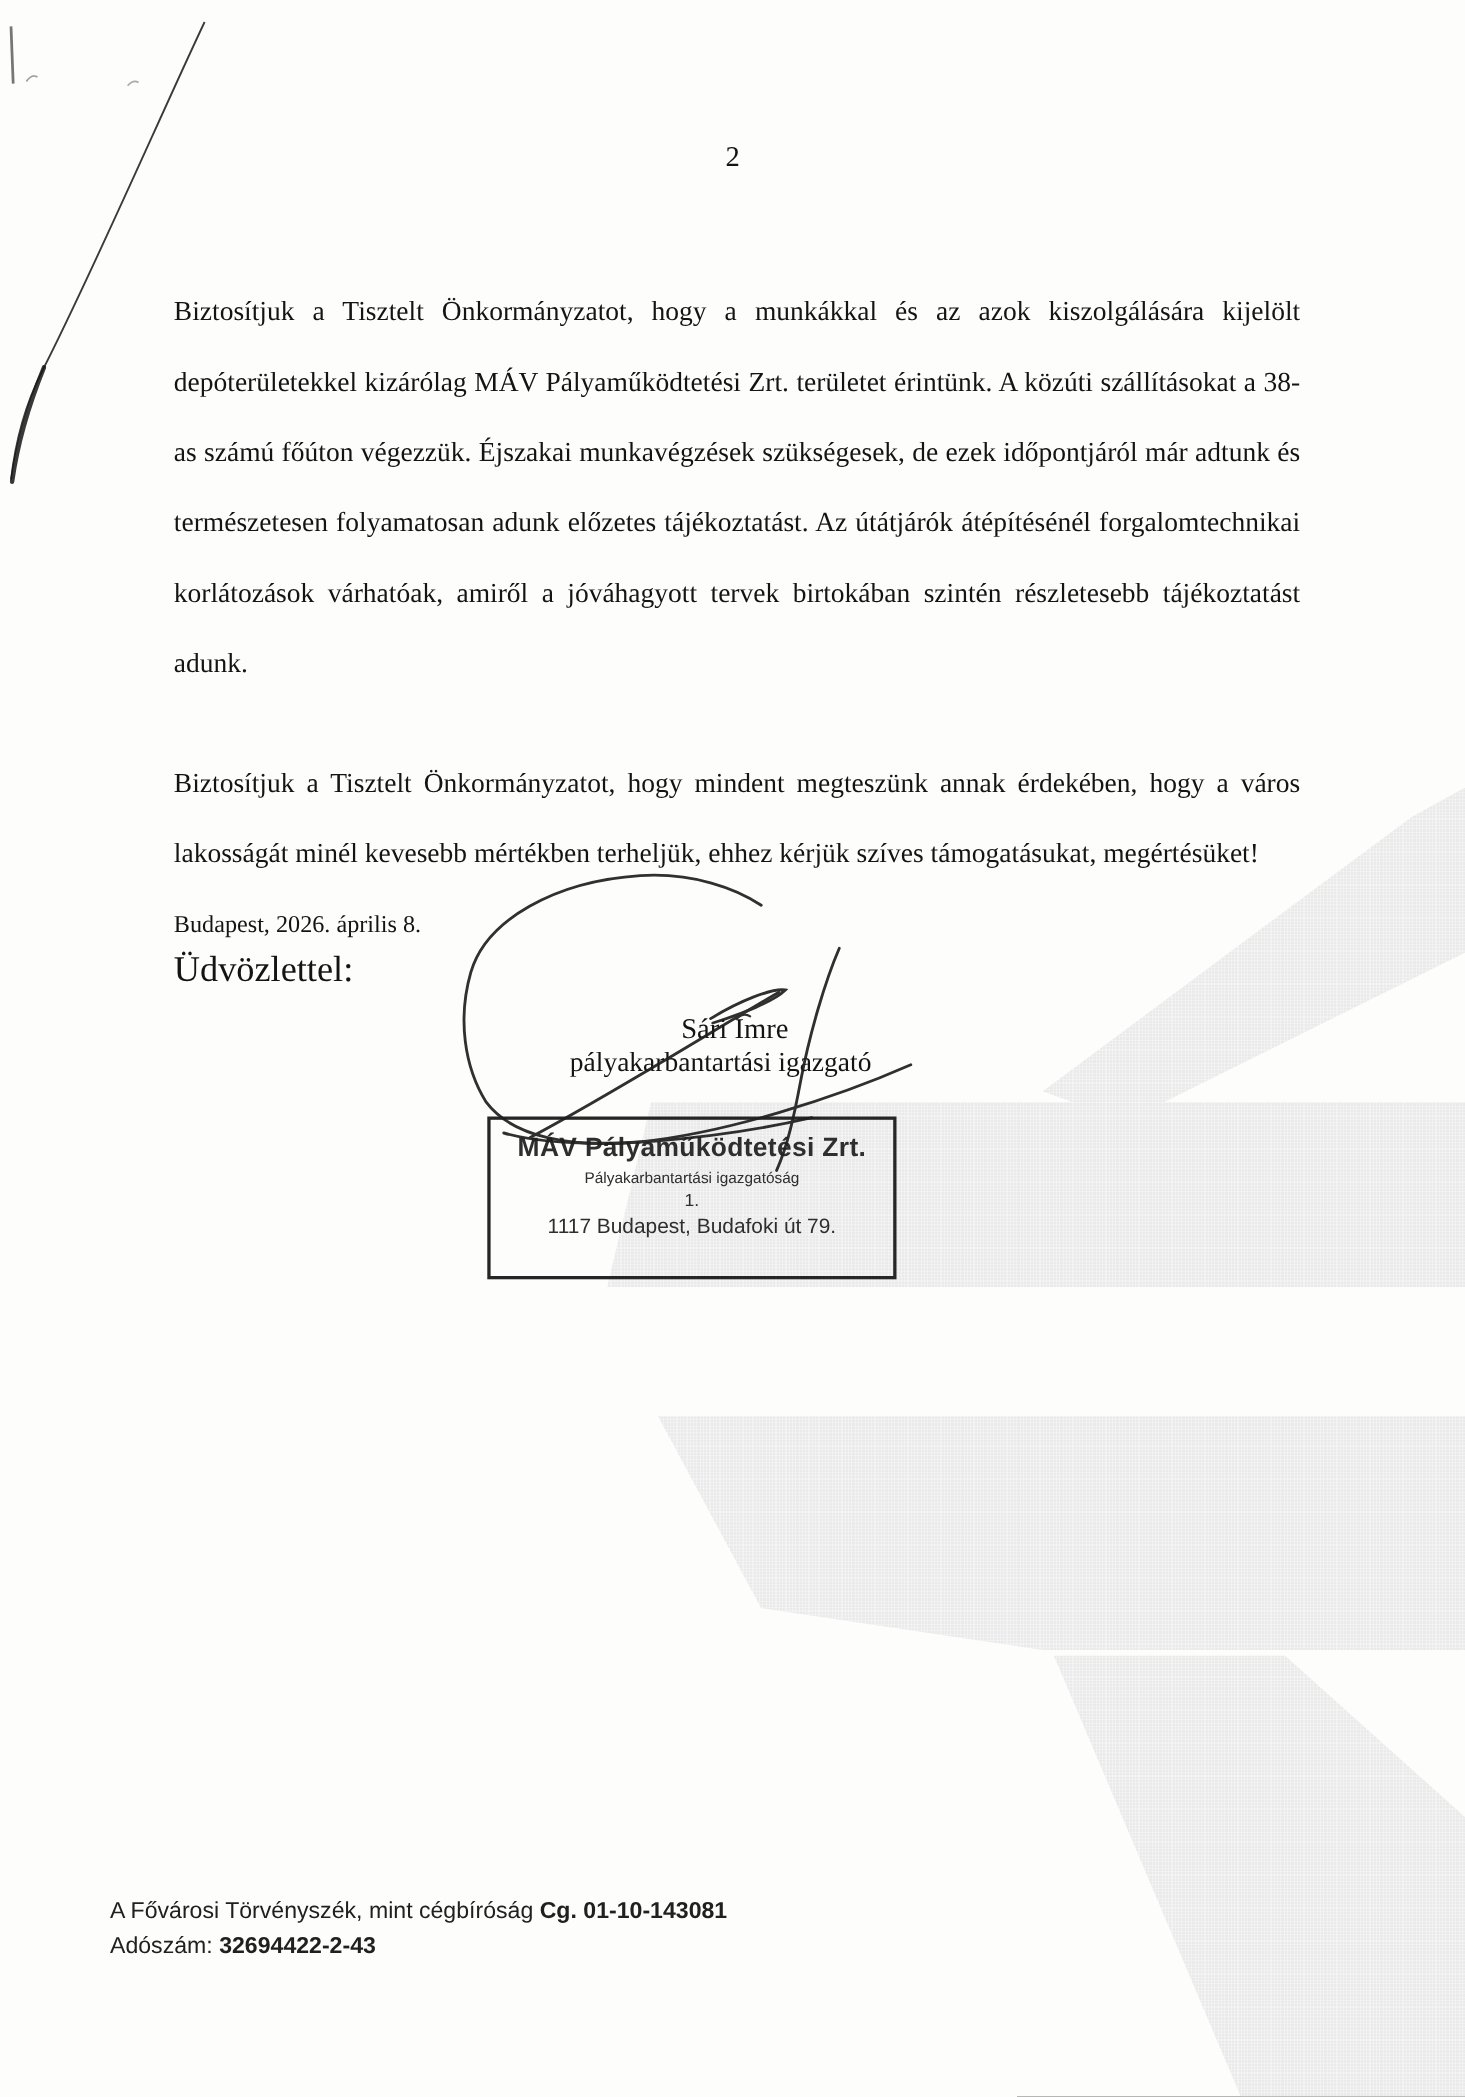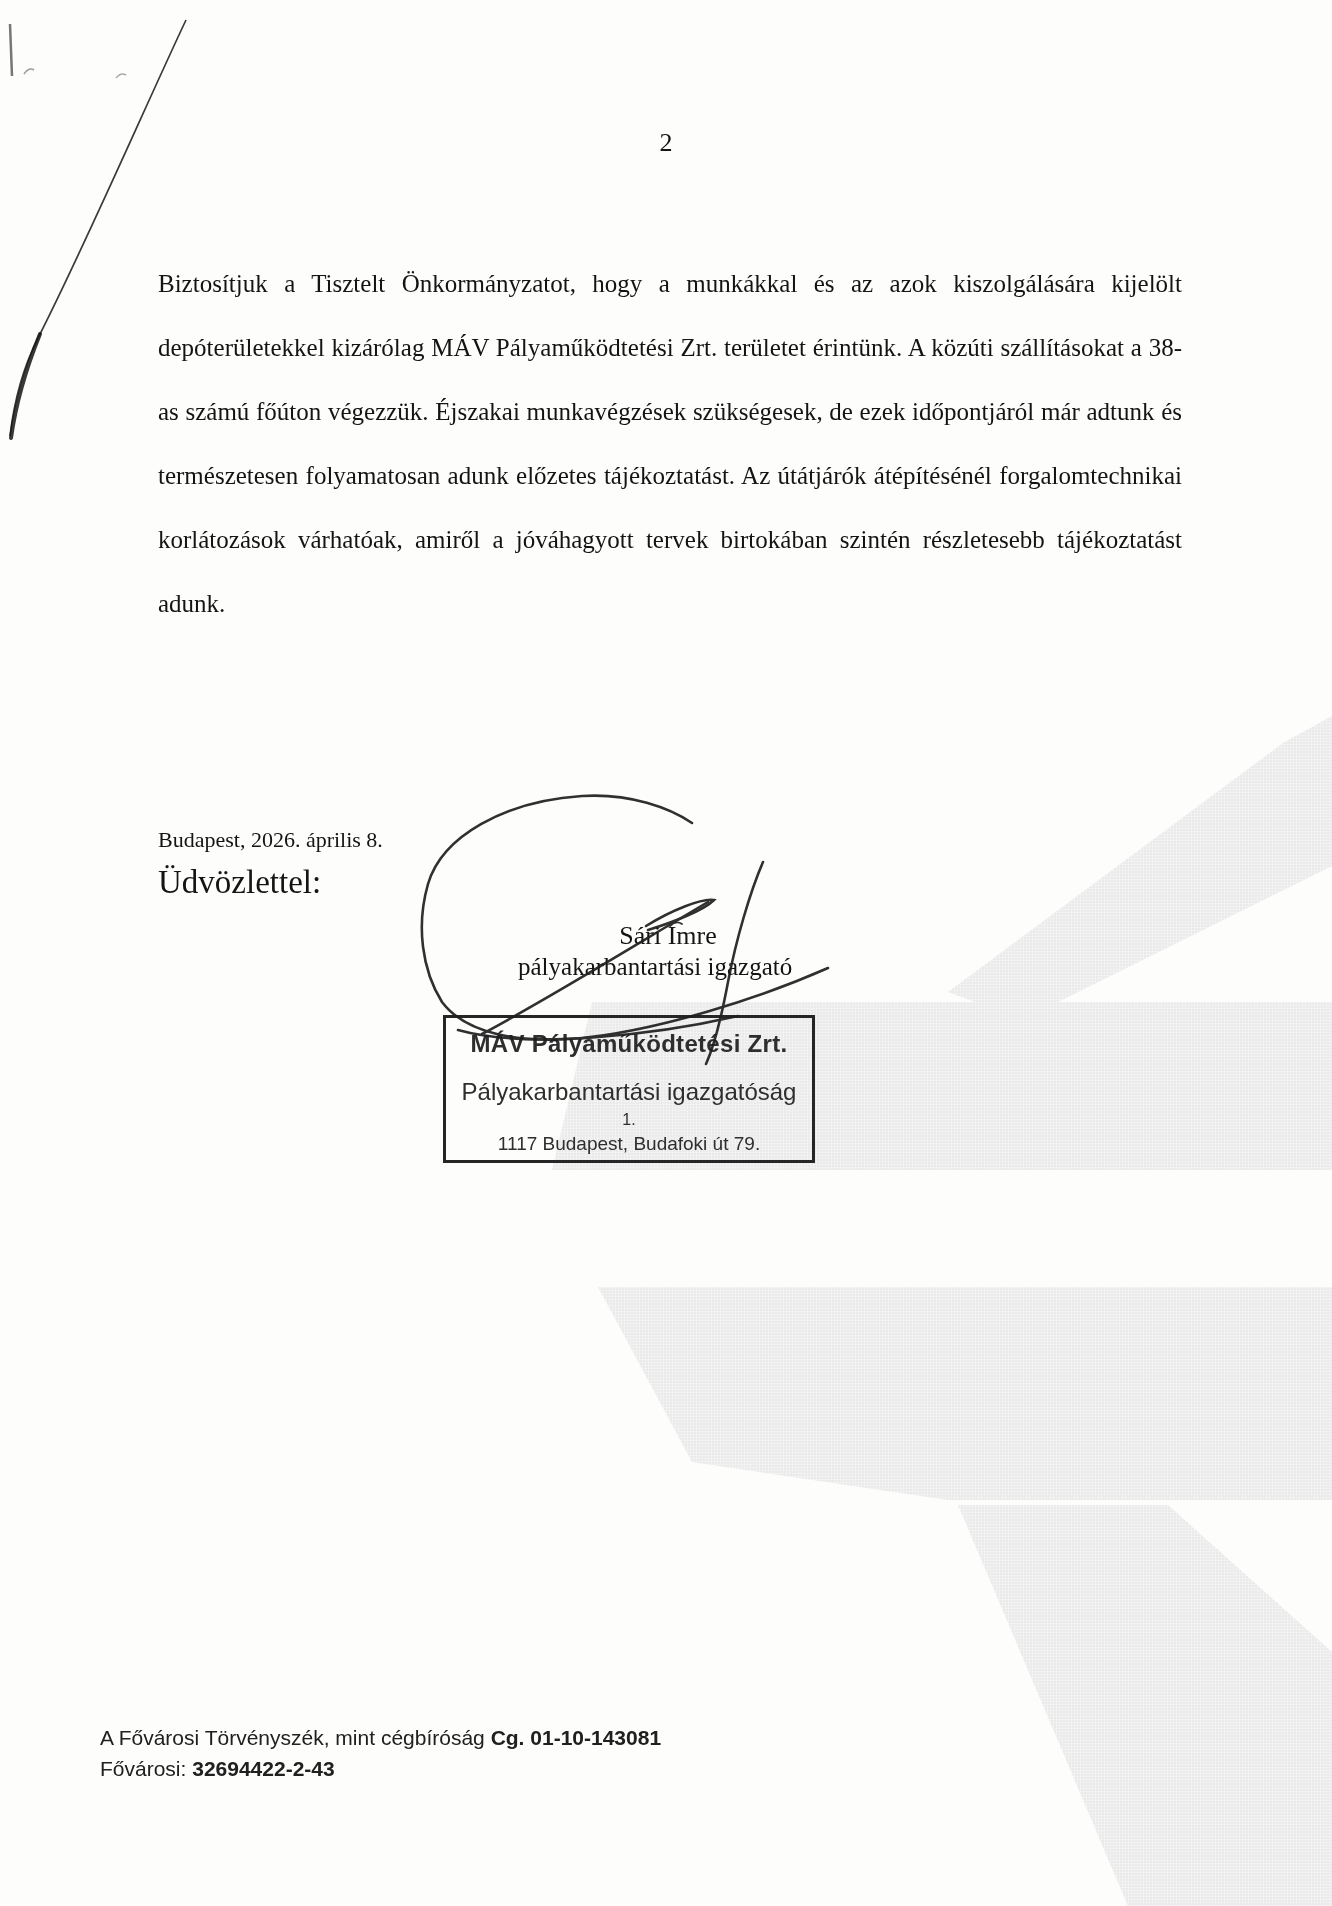--- a/index.html
+++ b/index.html
@@ -52,21 +52,21 @@
   
   .stamp{
     position:absolute;left:443px;top:1015px;width:372px;height:148px;
     border:3px solid #262626;box-sizing:border-box;
     display:flex;flex-direction:column;align-items:center;
     padding-top:12px;
     font-family:"Liberation Sans", sans-serif;
     color:#2e2e2e;z-index:4;
   }
   .stamp .l1{font-size:24px;font-weight:700;letter-spacing:.3px;}
-  .stamp .l2{font-size:24px;margin-top:20px;}
+  .stamp .l2{font-size:14px;margin-top:4px;}
   .stamp .l3{font-size:16px;margin-top:5px;}
   .stamp .l4{font-size:19px;margin-top:4px;}
   
   .footer{
     position:absolute;left:100px;top:1722px;
     font-family:"Liberation Sans", sans-serif;
     font-size:21px;line-height:31px;color:#202020;
   }
   .footer b{font-weight:700;}
 </style>
@@ -85,20 +85,21 @@
     <path d="M40 334 C27 366, 16 402, 11 438" fill="none" stroke="#161616" stroke-width="4" opacity="0.85" stroke-linecap="round"></path>
     <path d="M10 24 L12 76" stroke="#555" stroke-width="2.5" opacity="0.8"></path>
     <path d="M24 74 q5 -7 10 -4" fill="none" stroke="#9a9a9a" stroke-width="1.5"></path>
     <path d="M116 78 q5 -6 10 -3" fill="none" stroke="#aaaaaa" stroke-width="1.5"></path>
   </svg>
 
   <div class="pagenum">2</div>
 
   <div class="bodytext">
     <div class="para1">Biztosítjuk a Tisztelt Önkormányzatot, hogy a munkákkal és az azok kiszolgálására kijelölt depóterületekkel kizárólag MÁV Pályaműködtetési Zrt. területet érintünk. A közúti szállításokat a 38-as számú főúton végezzük. Éjszakai munkavégzések szükségesek, de ezek időpontjáról már adtunk és természetesen folyamatosan adunk előzetes tájékoztatást. Az útátjárók átépítésénél forgalomtechnikai korlátozások várhatóak, amiről a jóváhagyott tervek birtokában szintén részletesebb tájékoztatást adunk.</div>
+    <div class="para2">Biztosítjuk a Tisztelt Önkormányzatot, hogy mindent megteszünk annak érdekében, hogy a város lakosságát minél kevesebb mértékben terheljük, ehhez kérjük szíves támogatásukat, megértésüket!</div>
   </div>
 
   <div class="dateline">Budapest, 2026. április 8.</div>
   <div class="closing">Üdvözlettel:</div>
 
   <div class="signame">Sári Imre</div>
   <div class="sigtitle">pályakarbantartási igazgató</div>
 
   <div class="stamp">
     <div class="l1">MÁV Pályaműködtetési Zrt.</div>
@@ -121,16 +122,16 @@
       <path d="M316 296 C342 280, 372 268, 384 270 C374 280, 344 292, 318 300"></path>
 
       <path d="M433 232 C420 262, 406 310, 398 352 C392 384, 386 412, 376 434"></path>
 
       <path d="M340 296 q6 -6 12 -2" stroke-width="1.8"></path>
     </g>
   </svg>
 
   <div class="footer">
     <div><span>A Fővárosi Törvényszék, mint cégbíróság </span><b>Cg. 01-10-143081</b></div>
-    <div><span>Fővárosi: </span><b>32694422-2-43</b></div>
+    <div><span>Adószám: </span><b>32694422-2-43</b></div>
   </div>
 
 </div>
 
 </body></html>

